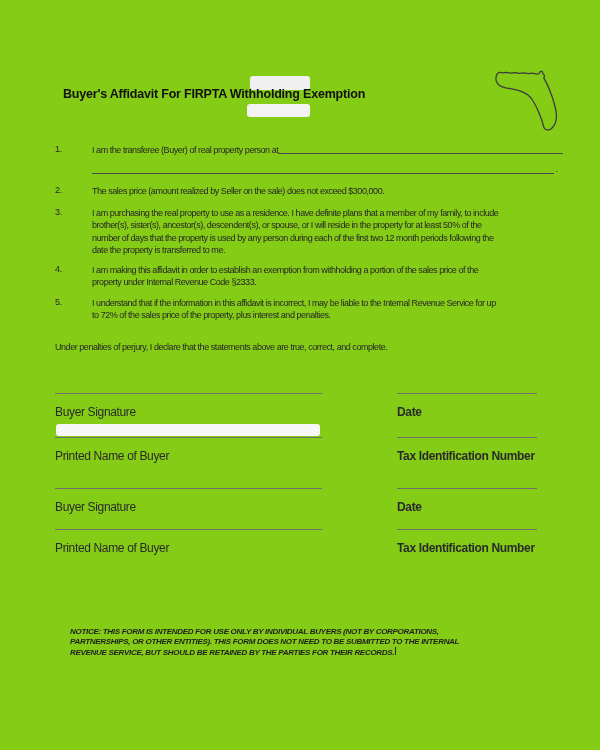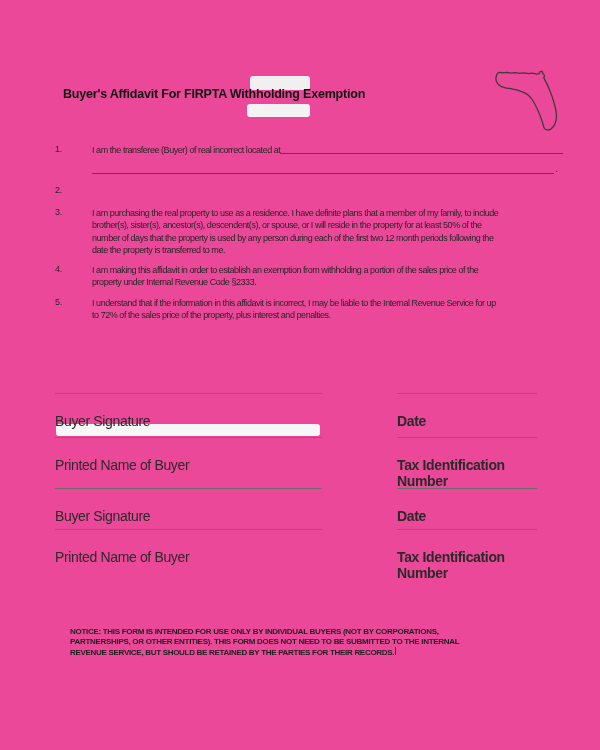--- a/index.html
+++ b/index.html
@@ -1,19 +1,19 @@
 <!DOCTYPE html>
 <html><head>
 <meta charset="utf-8">
 <style>
   html,body{margin:0;padding:0;background:#ffffff;}
   .page{
     position:relative;
     width:600px;height:750px;
-    background:#ec4899;
+    background:#84cc16;
     font-family:"Liberation Sans", sans-serif;
     color:#262626;
     overflow:hidden;
   }
   
   .smudge{position:absolute;background:#f0f0f0;border-radius:3px;}
   .smudge-a{left:250px;top:76px;width:60px;height:14px;}
   .smudge-b{left:247px;top:104px;width:63px;height:13px;background:#f3f3f3;}
   .smudge-c{left:56px;top:424px;width:264px;height:12px;background:#f7f7f7;}
 
@@ -43,32 +43,32 @@
   .addr-cont .line{flex:1 1 auto;border-bottom:1px solid #4a4a4a;height:9px;}
   .addr-cont .term{flex:none;line-height:9px;margin-left:1px;}
 
   .declaration{
     position:absolute;left:55px;top:342px;
     font-size:9px;letter-spacing:-0.45px;white-space:pre;
   }
 
   .sig-cell{position:absolute;}
   .sig-line{border-top:1px solid #6e6e6e;height:0;width:100%;}
-  .sig-label{margin-top:19px;font-size:14px;letter-spacing:-0.35px;color:#2a2a2a;}
+  .sig-label{margin-top:11px;font-size:12px;letter-spacing:-0.35px;color:#2a2a2a;}
   .col-l{left:55px;width:267px;}
   .col-r{left:397px;width:140px;font-weight:bold;}
   .row-1{top:393px;}
   .row-2{top:437px;}
   .row-3{top:488px;}
   .row-4{top:529px;}
 
   .notice{
     position:absolute;left:70px;top:627px;
     font-size:8px;font-weight:bold;letter-spacing:-0.3px;
-    line-height:10.2px;white-space:pre;color:#1e1e1e;
+    line-height:10.2px;white-space:pre;color:#1e1e1e;font-style:italic;
   }
   .cursor-bar{
     display:inline-block;width:1.5px;height:8px;background:#2a2a2a;
     vertical-align:baseline;margin-left:0.5px;
   }
 </style>
 </head>
 <body>
 
 <div class="page">
@@ -94,30 +94,31 @@
              C 43.9,40 41.8,35.6 39.4,32
              C 36.9,28.2 33.8,25.8 30.1,24.2
              C 26.1,22.4 21.8,21.4 17.6,20.7
              L 12.5,19.8 L 8,18.4
              C 6,17.5 4.3,15.8 3.4,13.6
              C 2.7,11.6 2.9,9.2 3.5,7.2 Z" fill="none" stroke="#3c3c3c" stroke-width="1.3" stroke-linejoin="round"></path>
   </svg>
 
   <div class="item item-1">
     <span class="num">1.</span>
-    <span class="txt">I am the transferee (Buyer) of real incorrect located at</span>
+    <span class="txt">I am the transferee (Buyer) of real property person at</span>
     <span class="fill"></span>
   </div>
   <div class="addr-cont">
     <span class="line"></span>
     <span class="term">.</span>
   </div>
 
   <div class="item item-2">
     <span class="num">2.</span>
+    <span class="txt">The sales price (amount realized by Seller on the sale) does not exceed $300,000.</span>
   </div>
 
   <div class="item item-3">
     <span class="num">3.</span>
     <span class="txt">I am purchasing the real property to use as a residence. I have definite plans that a member of my family, to include
 brother(s), sister(s), ancestor(s), descendent(s), or spouse, or I will reside in the property for at least 50% of the
 number of days that the property is used by any person during each of the first two 12 month periods following the
 date the property is transferred to me.</span>
   </div>
 
@@ -126,20 +127,21 @@
     <span class="txt">I am making this affidavit in order to establish an exemption from withholding a portion of the sales price of the
 property under Internal Revenue Code §2333.</span>
   </div>
 
   <div class="item item-5">
     <span class="num">5.</span>
     <span class="txt">I understand that if the information in this affidavit is incorrect, I may be liable to the Internal Revenue Service for up
 to 72% of the sales price of the property, plus interest and penalties.</span>
   </div>
 
+  <div class="declaration">Under penalties of perjury, I declare that the statements above are true, correct, and complete.</div>
 
   <div class="sig-cell col-l row-1">
     <div class="sig-line"></div>
     <div class="sig-label">Buyer Signature</div>
   </div>
   <div class="sig-cell col-r row-1">
     <div class="sig-line"></div>
     <div class="sig-label">Date</div>
   </div>
   <div class="sig-cell col-l row-2">

